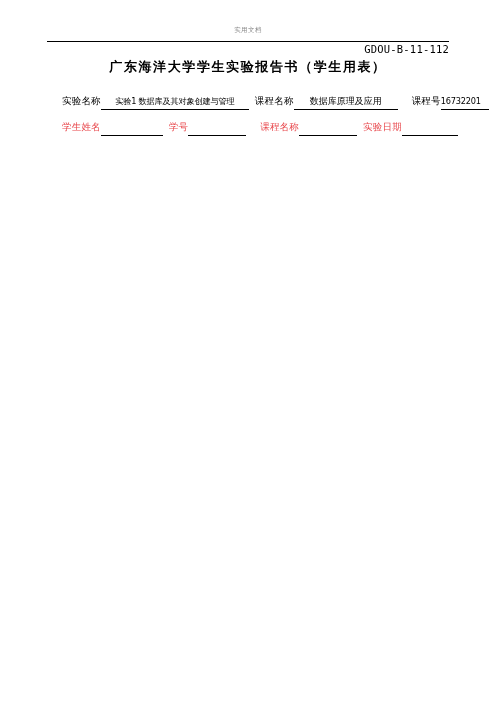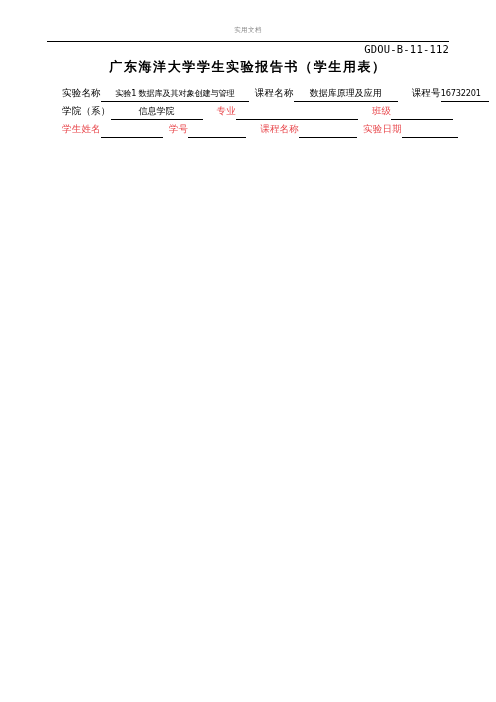--- a/index.html
+++ b/index.html
@@ -84,20 +84,21 @@
     left: 62px;
     top: 84px;
     width: 390px;
   }
 
   .form-row {
     position: relative;
     height: 18px;
     white-space: nowrap;
     font-size: 0;
+    margin-top: 8px;
   }
 
   .lbl {
     display: inline-block;
     font-size: 9.5px;
     line-height: 18px;
     color: #000;
     vertical-align: bottom;
     letter-spacing: 0.2px;
     white-space: nowrap;
@@ -160,30 +161,20 @@
       <span class="lbl">实验名称</span>
       <span class="slot r1-exp tight">实验1 数据库及其对象创建与管理</span>
       <span class="gap"></span>
       <span class="lbl">课程名称</span>
       <span class="slot r1-course">数据库原理及应用</span>
       <span class="gap-lg"></span>
       <span class="lbl">课程号</span>
       <span class="slot r1-no tight">16732201</span>
     </div>
 
-    <div class="form-row">
-      <span class="lbl">学院（系）</span>
-      <span class="slot r2-college">信息学院</span>
-      <span class="gap-lg"></span>
-      <span class="lbl red">专业</span>
-      <span class="slot r2-major"></span>
-      <span class="gap-lg"></span>
-      <span class="lbl red">班级</span>
-      <span class="slot r2-class"></span>
-    </div>
 
     <div class="form-row">
       <span class="lbl red">学生姓名</span>
       <span class="slot r3-name"></span>
       <span class="gap"></span>
       <span class="lbl red">学号</span>
       <span class="slot r3-sid"></span>
       <span class="gap-lg"></span>
       <span class="lbl red">课程名称</span>
       <span class="slot r3-place"></span>

